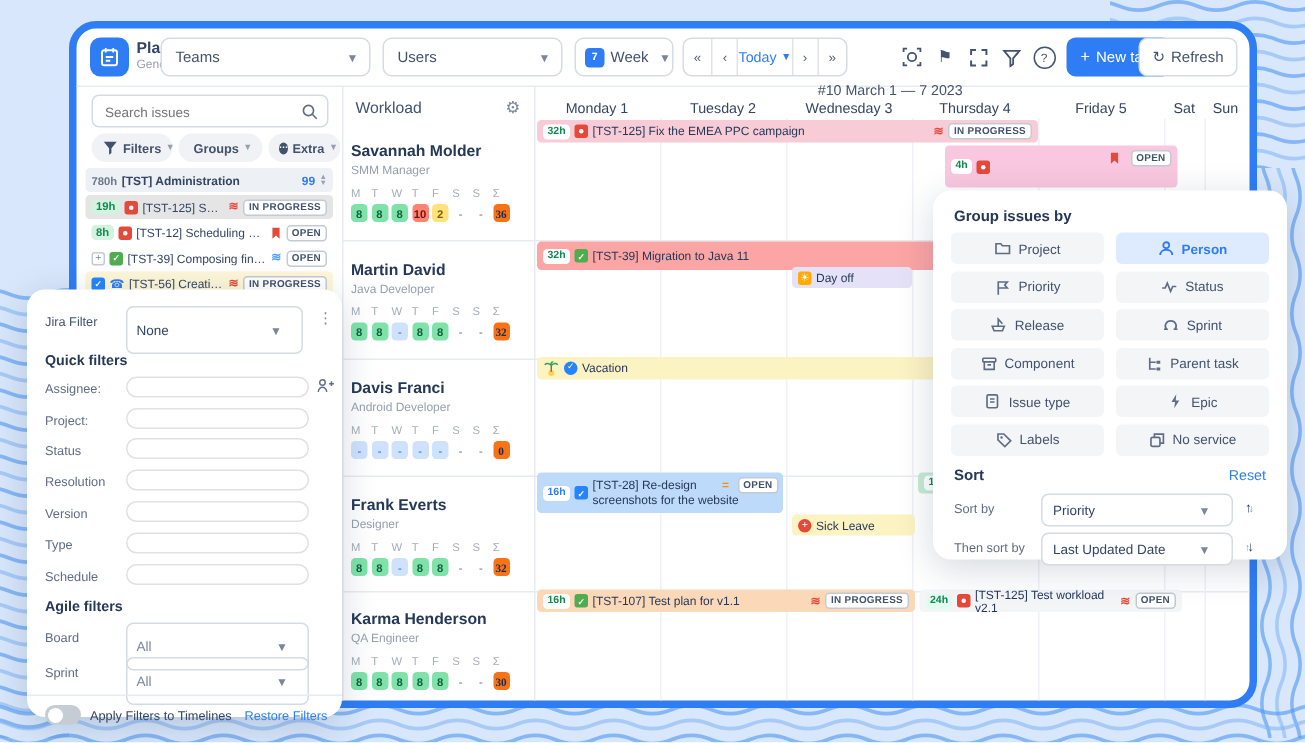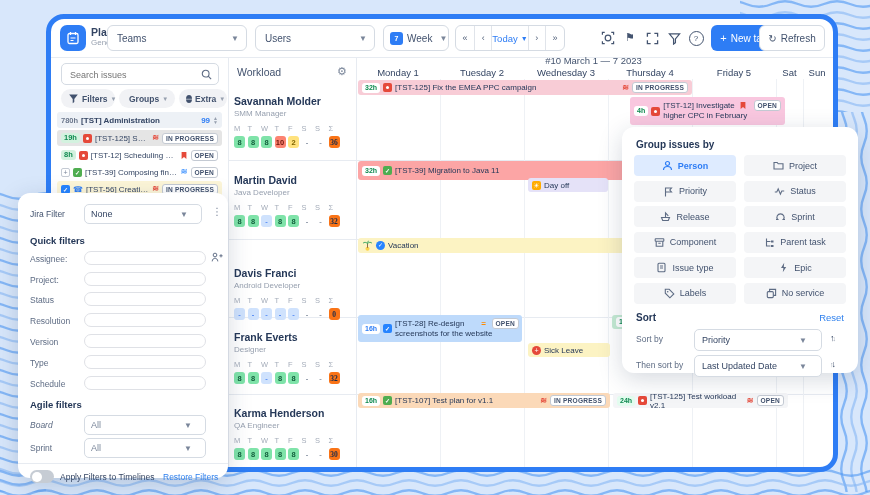--- a/index.html
+++ b/index.html
@@ -52,21 +52,21 @@
   
   .bar{position:absolute;border-radius:3px;display:flex;align-items:center;gap:3px;padding:0 4px;
        font-size:8px;color:#253858;box-sizing:border-box;overflow:hidden;}
   .bchip{background:#fff;border-radius:3px;padding:0 3px;font-size:7px;font-weight:bold;line-height:10px;flex:none;}
   .dayname{position:absolute;top:48px;font-size:9.5px;color:#344563;text-align:center;}
   
   .panel{position:absolute;background:#fff;border-radius:12px;box-shadow:0 6px 24px rgba(23,43,77,.18);z-index:5;}
   .fp-label{position:absolute;font-size:8.5px;color:#5e6c84;}
   .fp-input{position:absolute;height:14px;border:1px solid #dfe1e6;border-radius:7px;background:#fff;
             width:122px;left:66px;box-sizing:border-box;font-size:8px;padding:0 5px;}
-  .fp-select{position:absolute;height:20px;border:1px solid #d5dbe3;border-radius:5px;display:flex;
+  .fp-select{position:absolute;height:32px;border:1px solid #d5dbe3;border-radius:5px;display:flex;
              align-items:center;font-size:9px;color:#7a869a;padding:0 6px;box-sizing:border-box;}
   .fp-h{position:absolute;font-size:9.5px;font-weight:bold;color:#253858;}
   .gp-btn{height:21px;background:#f4f5f7;border-radius:4px;display:flex;align-items:center;justify-content:center;
           gap:5px;font-size:9px;color:#42526e;}
   .gp-sel{background:#deebff;color:#2e7df5;font-weight:bold;}
   .gp-svg{width:11px;height:11px;flex:none;}
   .sort-sel{position:absolute;height:22px;border:1px solid #d5dbe3;border-radius:5px;display:flex;align-items:center;
             font-size:9px;color:#344563;padding:0 7px;box-sizing:border-box;background:#fff;}
   .updn{font-size:9px;font-weight:bold;letter-spacing:-2px;}
   svg{display:block;}
@@ -351,21 +351,21 @@
           <span class="cell c-g">8</span>
           <span class="cell c-b">-</span>
           <span class="cell c-g">8</span>
           <span class="cell c-g">8</span>
           <span class="cell c-d">-</span>
           <span class="cell c-d">-</span>
           <span class="cell c-t">32</span>
       </div>
     </div>
 
-    <div class="pcard" style="top:234px;margin-top:14px;">
+    <div class="pcard" style="top:234px;">
       <div class="pname">Davis Franci</div>
       <div class="prole">Android Developer</div>
       <div class="wgrid">
         <span>M</span>
           <span>T</span>
           <span>W</span>
           <span>T</span>
           <span>F</span>
           <span>S</span>
           <span>S</span>
@@ -449,21 +449,20 @@
         </span>
       <span>[TST-125] Fix the EMEA PPC campaign</span>
       <span style="margin-left:auto;color:#e5493a;font-size:8px;font-weight:bold;">≋</span>
       <span class="badge">IN PROGRESS</span>
     </div>
     <div class="bar" style="left:579px;top:78px;width:155px;height:28px;background:#f9c7df;flex-wrap:wrap;align-content:center;row-gap:1px;padding-right:4px;">
       <span class="bchip" style="color:#0f8a50;">4h</span>
       <span class="t-icon t-red">
           <span class="t-dot"></span>
         </span>
-      <span style="width:94px;line-height:10px;">[TST-12] Investigate higher CPC in February</span>
       <svg class="abs" style="right:38px;top:4px;" width="8" height="9" viewBox="0 0 10 11">
           <path d="M2 1h6v9L5 7.3 2 10z" fill="#e5493a"></path>
         </svg>
       <span class="badge abs" style="right:4px;top:3px;">OPEN</span>
     </div>
 
     <div class="bar" style="left:307px;top:142px;width:344px;height:19px;background:#fca5a5;">
       <span class="bchip" style="color:#0f8a50;">32h</span>
       <span class="t-icon t-green">
           <span class="t-chk">✓</span>
@@ -553,21 +552,21 @@
     <input class="fp-input" style="top: 141px;">
 
     <div class="fp-label" style="left:12px;top:165px;">Type</div>
     <input class="fp-input" style="top: 162px;">
 
     <div class="fp-label" style="left:12px;top:186px;">Schedule</div>
     <input class="fp-input" style="top: 183px;">
 
     <div class="fp-h" style="left:12px;top:206px;">Agile filters</div>
 
-    <div class="fp-label" style="left:12px;top:227px;font-style:italic;">Board</div>
+    <div class="fp-label" style="left:12px;top:227px;">Board</div>
     <div class="fp-select" style="left:66px;top:222px;width:122px;">
       <span>All</span>
       <span class="caret">▼</span>
     </div>
 
     <div class="fp-label" style="left:12px;top:250px;">Sprint</div>
     <div class="fp-select" style="left:66px;top:245px;width:122px;">
       <span>All</span>
       <span class="caret">▼</span>
     </div>
@@ -578,32 +577,32 @@
       <span class="abs" style="left:1.5px;top:1.5px;width:10px;height:10px;background:#fff;border-radius:50%;"></span>
     </div>
     <div class="abs" style="left:42px;top:279px;font-size:8.5px;color:#344563;">Apply Filters to Timelines</div>
     <div class="abs" style="left:145px;top:279px;font-size:8.5px;color:#2f80ed;">Restore Filters</div>
   </div>
 
   <div class="panel" style="left:622px;top:127px;width:236px;height:246px;">
     <div class="abs" style="left:14px;top:12px;font-size:10px;font-weight:bold;color:#253858;">Group issues by</div>
 
     <div class="abs" style="left:12px;top:28px;width:212px;display:grid;grid-template-columns:102px 102px;gap:4.5px 8px;">
+      <div class="gp-btn">
+        <svg class="gp-svg" viewBox="0 0 11 11">
+            <path d="M1 2.5h3.2l1 1.3H10V9H1z" fill="none" stroke="#5e6c84" stroke-width="1.1"></path>
+          </svg>
+        <span>Project</span>
+      </div>
       <div class="gp-btn gp-sel">
         <svg class="gp-svg" viewBox="0 0 11 11">
             <circle cx="5.5" cy="3.5" r="2" fill="none" stroke="#2e7df5" stroke-width="1.2"></circle>
             <path d="M1.5 10c0-2.2 1.8-3.5 4-3.5s4 1.3 4 3.5" fill="none" stroke="#2e7df5" stroke-width="1.2"></path>
           </svg>
         <span>Person</span>
-      </div>
-      <div class="gp-btn">
-        <svg class="gp-svg" viewBox="0 0 11 11">
-            <path d="M1 2.5h3.2l1 1.3H10V9H1z" fill="none" stroke="#5e6c84" stroke-width="1.1"></path>
-          </svg>
-        <span>Project</span>
       </div>
       <div class="gp-btn">
         <svg class="gp-svg" viewBox="0 0 11 11">
             <path d="M2.5 1.5v9M2.5 2h6L6.8 4l1.7 2h-6" fill="none" stroke="#5e6c84" stroke-width="1.1"></path>
           </svg>
         <span>Priority</span>
       </div>
       <div class="gp-btn">
         <svg class="gp-svg" viewBox="0 0 11 11">
             <path d="M0.8 6h2l1.4-3.2 2.2 5.4L7.8 5h2.4" fill="none" stroke="#5e6c84" stroke-width="1.1"></path>

